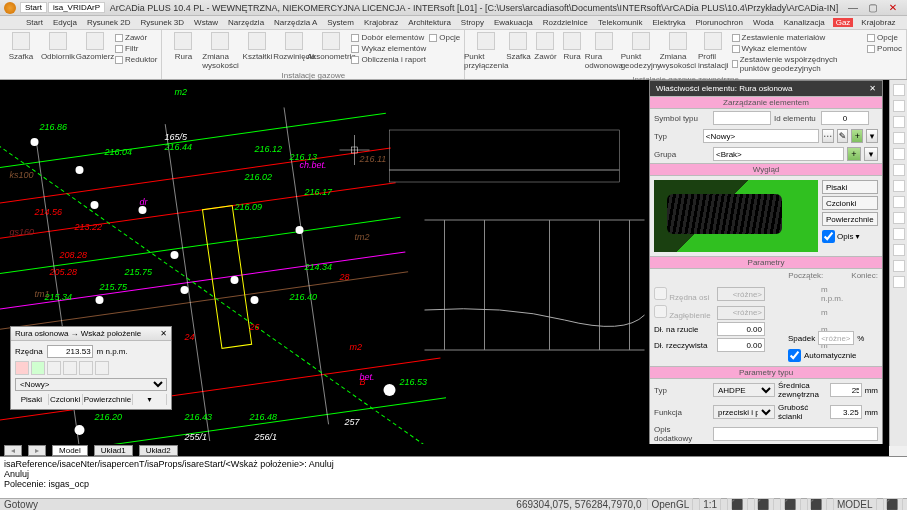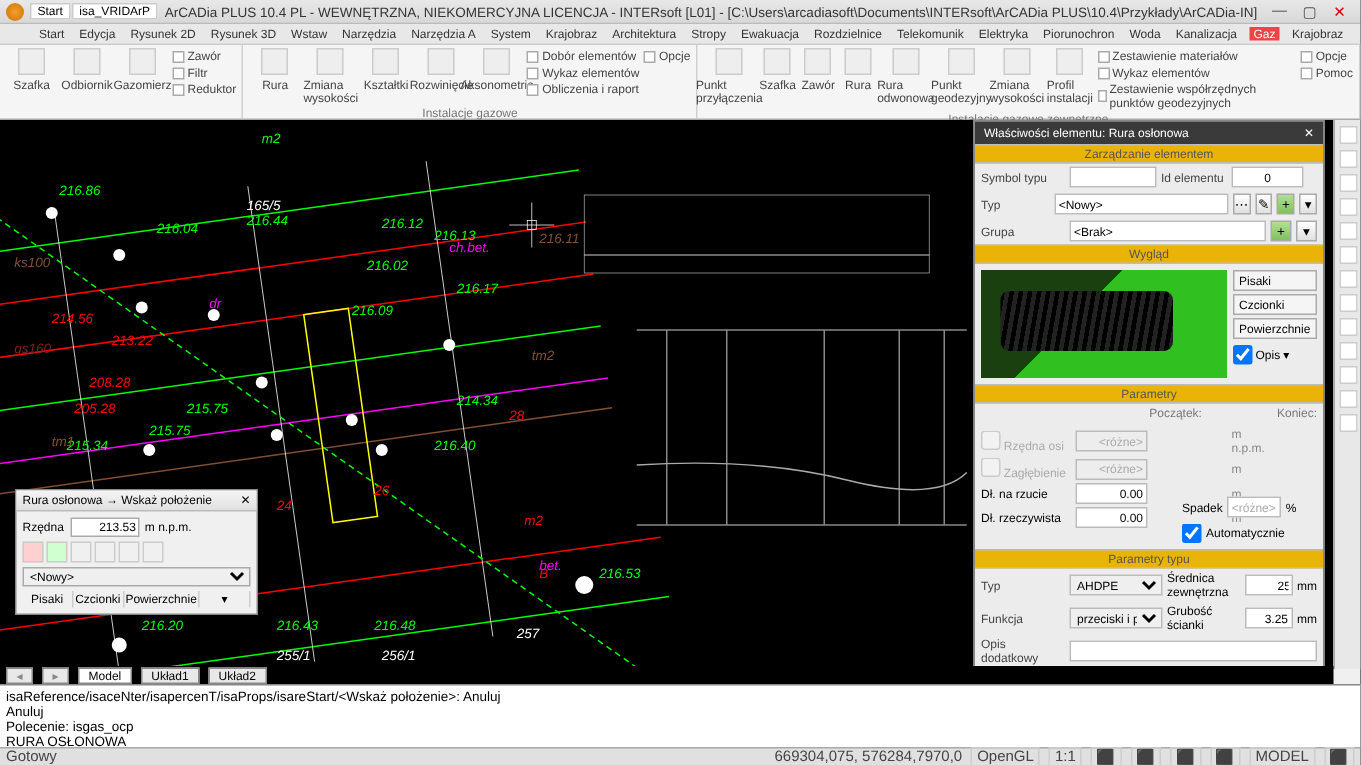--- a/index.html
+++ b/index.html
@@ -34,21 +34,21 @@
   .canvas-area { position: absolute; top: 80px; left: 0; right: 18px; bottom: 64px; background: #000; overflow: hidden; }
   .canvas-area svg { width: 100%; height: 100%; }
   
   
   .right-toolbar { position: absolute; top: 80px; right: 0; bottom: 64px; width: 18px; background: #e8e8e8; border-left: 1px solid #aaa; display: flex; flex-direction: column; align-items: center; gap: 4px; padding-top: 4px; }
   .right-toolbar .tb { width: 12px; height: 12px; border: 1px solid #ccc; background: #fff; }
   
   
   .prop-panel { position: absolute; top: 80px; right: 24px; width: 234px; background: #ececec; border: 1px solid #888; font-size: 8px; }
   .prop-panel .hdr { background: #3a3a3a; color: #fff; padding: 3px 6px; display: flex; justify-content: space-between; }
-  .prop-panel .sec { background: #eab308; text-align: center; padding: 1px; border-top: 1px solid #bbb; border-bottom: 1px solid #bbb; font-size: 8px; color: #555; }
+  .prop-panel .sec { background: #f9a8d4; text-align: center; padding: 1px; border-top: 1px solid #bbb; border-bottom: 1px solid #bbb; font-size: 8px; color: #555; }
   .prop-panel .row { display: flex; align-items: center; padding: 2px 4px; gap: 3px; }
   .prop-panel .row label { width: 56px; color: #444; }
   .prop-panel input[type=text] { border: 1px solid #bbb; font-size: 8px; padding: 1px 2px; height: 14px; }
   .prop-panel select { border: 1px solid #bbb; font-size: 8px; height: 14px; }
   .prop-panel .minibtn { width: 14px; height: 14px; border: 1px solid #aaa; background: linear-gradient(#fff,#e0e0e0); text-align: center; line-height: 12px; font-size: 9px; }
   .prop-panel .add { background: linear-gradient(#b0e090,#80c060); }
   .prop-panel .preview { height: 80px; display: flex; padding: 4px; gap: 4px; }
   .prop-panel .preview .img { flex: 1; background: linear-gradient(135deg,#1a4010 40%, #30c020 40%); position: relative; }
   .prop-panel .preview .img::after { content: ""; position: absolute; left: 8%; top: 20%; width: 70%; height: 55%; background: repeating-linear-gradient(100deg, #000 0 3px, #222 3px 6px); border-radius: 6px; }
   .prop-panel .preview .pcol { width: 56px; display: flex; flex-direction: column; gap: 2px; }
@@ -407,21 +407,21 @@
       <button>Czcionki</button>
       <button>Powierzchnie</button>
       <div style="display:flex;align-items:center;gap:2px;margin-top:2px">
         <input type="checkbox" checked="" style="">
         <span>Opis</span>
         <span>▾</span>
       </div>
     </div>
   </div>
   <div class="sec">Parametry</div>
-  <div class="row" style="justify-content:flex-end;gap:50px;color:#777">
+  <div class="row" style="justify-content:flex-end;gap:28px;color:#777">
     <span>Początek:</span>
     <span>Koniec:</span>
   </div>
   <div class="pgrid">
     <span style="color:#aaa"><input type="checkbox" disabled="" style=""> <span>Rzędna osi</span></span>
     <input type="text" disabled="" style="width: 48px; text-align: right; color: rgb(170, 170, 170);" value="&lt;różne&gt;">
     <span class="u">m n.p.m.</span>
       <span></span>
 
     <span style="color:#aaa"><input type="checkbox" disabled="" style=""> <span>Zagłębienie</span></span>
@@ -510,21 +510,20 @@
   <span class="arrow">▸</span>
   <span class="active">Model</span>
   <span>Układ1</span>
   <span>Układ2</span>
 </div>
 
 <div class="console">
   <div>isaReference/isaceNter/isapercenT/isaProps/isareStart/&lt;Wskaż położenie&gt;: Anuluj</div>
   <div>Anuluj</div>
   <div>Polecenie: isgas_ocp</div>
-  <div>RURA OSŁONOWA</div>
 
 </div>
 
 <div class="statusbar">
   <span>Gotowy</span>
   <div class="spacer"></div>
   <span>669304,075, 576284,7970,0</span>
   <span class="chip">OpenGL</span>
   <span class="chip">1:1</span>
   <span class="chip">⬛</span>

